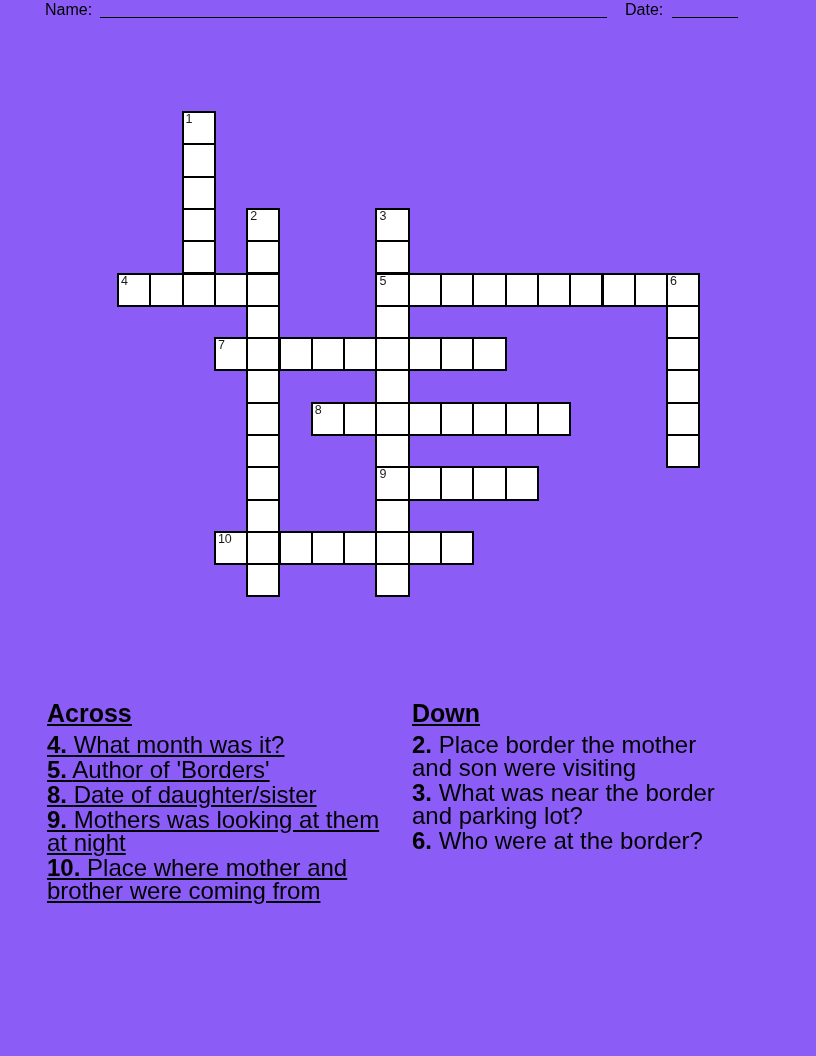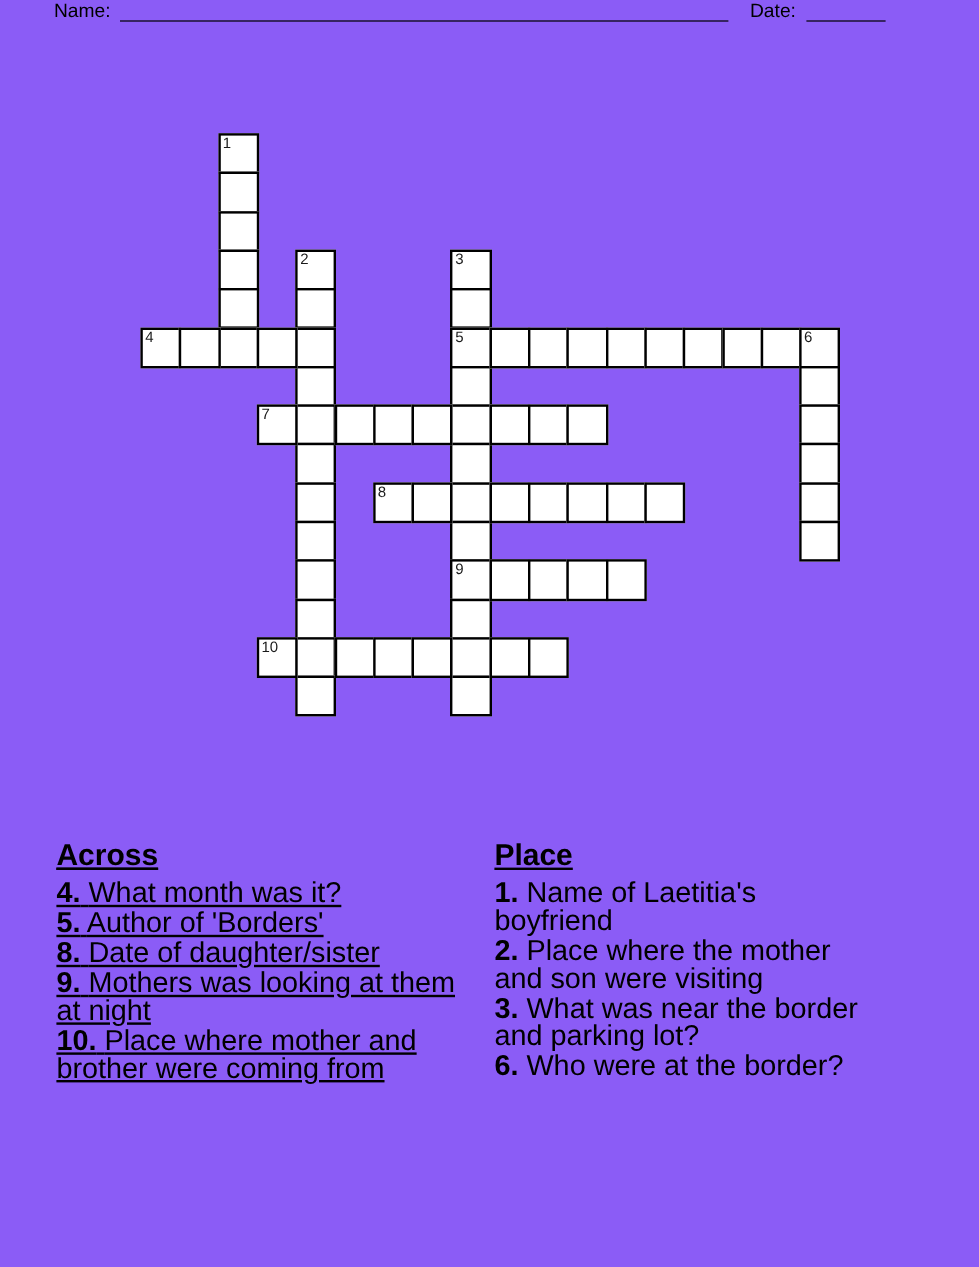--- a/index.html
+++ b/index.html
@@ -149,22 +149,21 @@
     <div>
         <div class="clue"><b>4.</b> <span>What month was it?</span></div>
         <div class="clue"><b>5.</b> <span>Author of 'Borders'</span></div>
         <div class="clue"><b>8.</b> <span>Date of daughter/sister</span></div>
         <div class="clue"><b>9.</b> <span>Mothers was looking at them at night</span></div>
         <div class="clue"><b>10.</b> <span>Place where mother and brother were coming from</span></div>
       </div>
   </div>
 
   <div class="clues-col down-col">
-    <div class="clues-heading">Place</div>
+    <div class="clues-heading">Down</div>
     <div>
-        <div class="clue"><b>1.</b> <span>Name of Laetitia's boyfriend</span></div>
-        <div class="clue"><b>2.</b> <span>Place where the mother and son were visiting</span></div>
+        <div class="clue"><b>2.</b> <span>Place border the mother and son were visiting</span></div>
         <div class="clue"><b>3.</b> <span>What was near the border and parking lot?</span></div>
         <div class="clue"><b>6.</b> <span>Who were at the border?</span></div>
       </div>
   </div>
 
 </div>
 
 </body></html>

